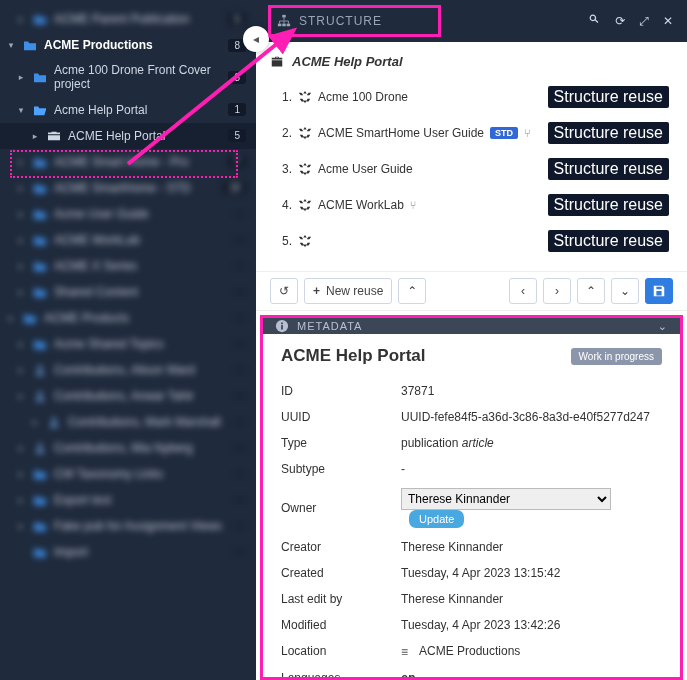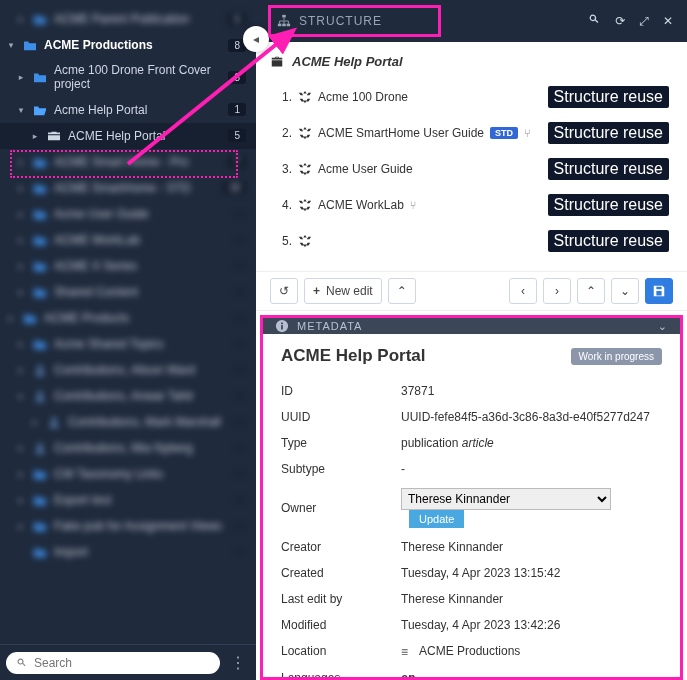--- a/index.html
+++ b/index.html
@@ -52,21 +52,21 @@
   .meta-head{background:#3b4657;color:#b7c0d0;height:16px;display:flex;align-items:center;padding:0 12px;font-size:11px;letter-spacing:1px;gap:8px}
   .meta-head .chev{margin-left:auto;cursor:pointer}
   .meta-body{padding:12px 18px}
   .meta-title{display:flex;align-items:center;margin-bottom:12px}
   .meta-title h2{font-size:17px;font-weight:600}
   .wip{background:#8b96ab;color:#fff;font-size:10px;padding:3px 8px;border-radius:3px;margin-left:auto}
   .row{display:flex;align-items:center;padding:6px 0;font-size:12px;border:none}
   .row .k{width:120px;font-weight:normal;color:#333}
   .row .v{flex:1;color:#333}
   .row select{width:210px;padding:2px;border:1px solid #bbb;font-size:12px}
-  .upd{background:#4aa8e0;color:#fff;border:none;padding:3px 10px;border-radius:0;margin-left:8px;font-size:11px;cursor:pointer}
+  .upd{background:#4aa8e0;color:#fff;border:none;padding:3px 10px;border-radius:7px;margin-left:8px;font-size:11px;cursor:pointer}
   .loc{color:#2f7de1;font-size:12px}
   .loc .licon{display:inline-block;width:14px;vertical-align:middle;margin-right:4px;color:#555}
   
   .anno{position:absolute;pointer-events:none;z-index:20}
 </style>
 </head>
 <body>
 
 <div class="app">
 
@@ -281,29 +281,20 @@
           <span class="ficon">
             <svg width="14" height="12" viewBox="0 0 16 14">
               <path class="fold" d="M1 3h5l1 2h8v8H1z"></path>
             </svg>
           </span>
           <span class="label" style="">Import</span>
           <span class="badge"> </span>
         </div>
       </div>
     <div class="dotbox" style="top:150px;height:28px"></div>
-    <div class="sb-foot">
-      <div class="search">
-        <svg viewBox="0 0 16 16">
-            <path d="M6 2a4 4 0 1 0 2.5 7.1l3.2 3.2 1.1-1.1-3.2-3.2A4 4 0 0 0 6 2zm0 1.5A2.5 2.5 0 1 1 3.5 6 2.5 2.5 0 0 1 6 3.5z"></path>
-          </svg>
-        <input placeholder="Search" style="">
-      </div>
-      <div class="vdots">⋮</div>
-    </div>
     <div class="collapse-btn">◂</div>
   </div>
 
   <div class="right">
     <div class="topbar">
       <div class="title">
         <div class="box">
           <svg width="14" height="14" viewBox="0 0 16 16" fill="#99a4b8">
               <rect x="6" y="1" width="4" height="3"></rect>
               <rect x="1" y="11" width="4" height="3"></rect>
@@ -375,21 +366,21 @@
             </svg>
             <span class="reuse">Structure reuse</span>
           </li>
         </ul>
     </div>
 
     <div class="toolbar">
       <div class="btn small">↺</div>
       <div class="btn">
           <b style="margin-right:6px">+</b>
-          <span>New edit</span>
+          <span>New reuse</span>
         </div>
       <div class="btn small">⌃</div>
       <div class="gap"></div>
       <div class="btn small">‹</div>
       <div class="btn small">›</div>
       <div class="btn small">⌃</div>
       <div class="btn small">⌄</div>
       <div class="btn small primary">
         <svg width="14" height="14" viewBox="0 0 16 16" fill="#fff">
             <path d="M2 2h10l2 2v10H2V2zm3 1v3h6V3H5zm0 5v5h6V8H5z"></path>

